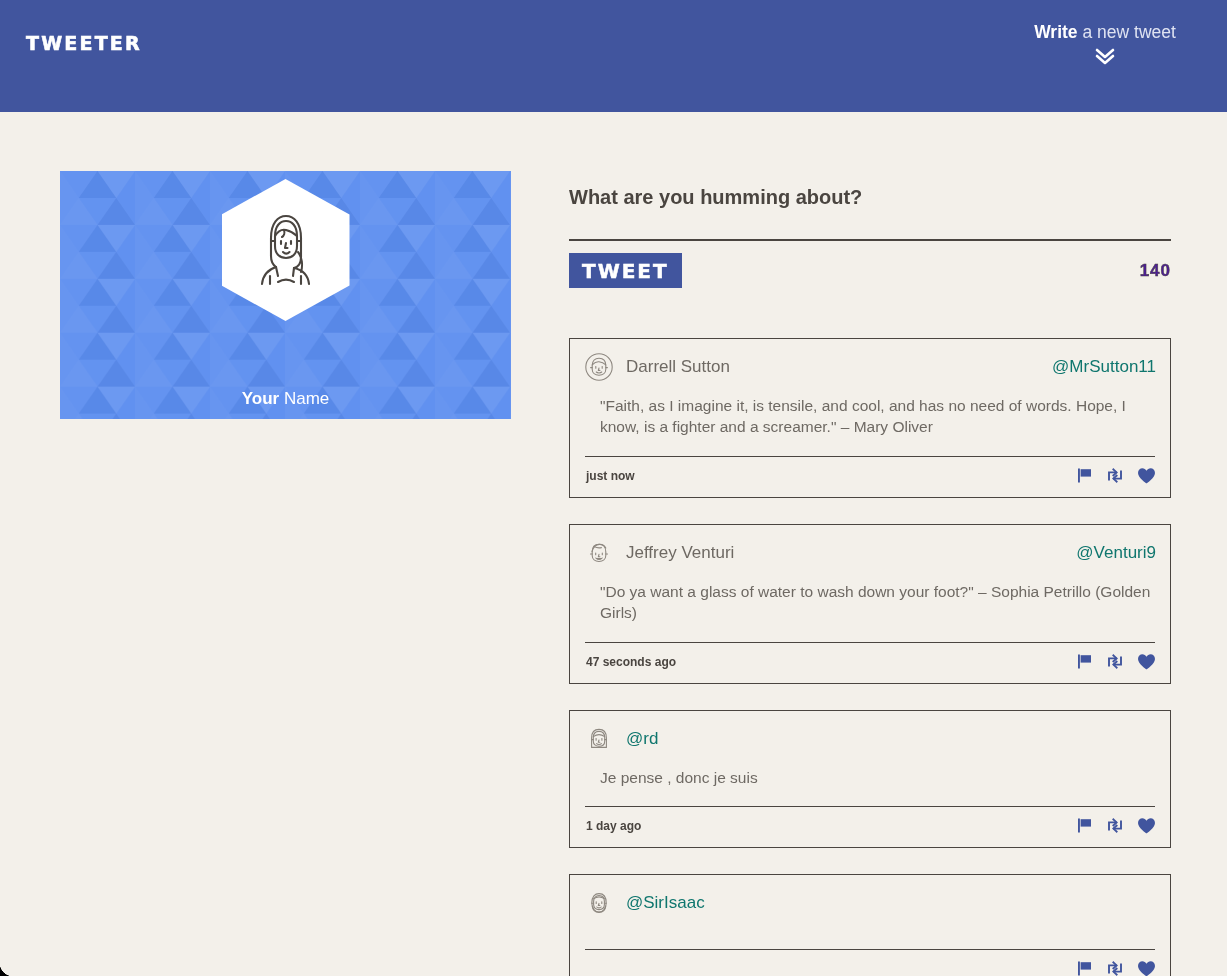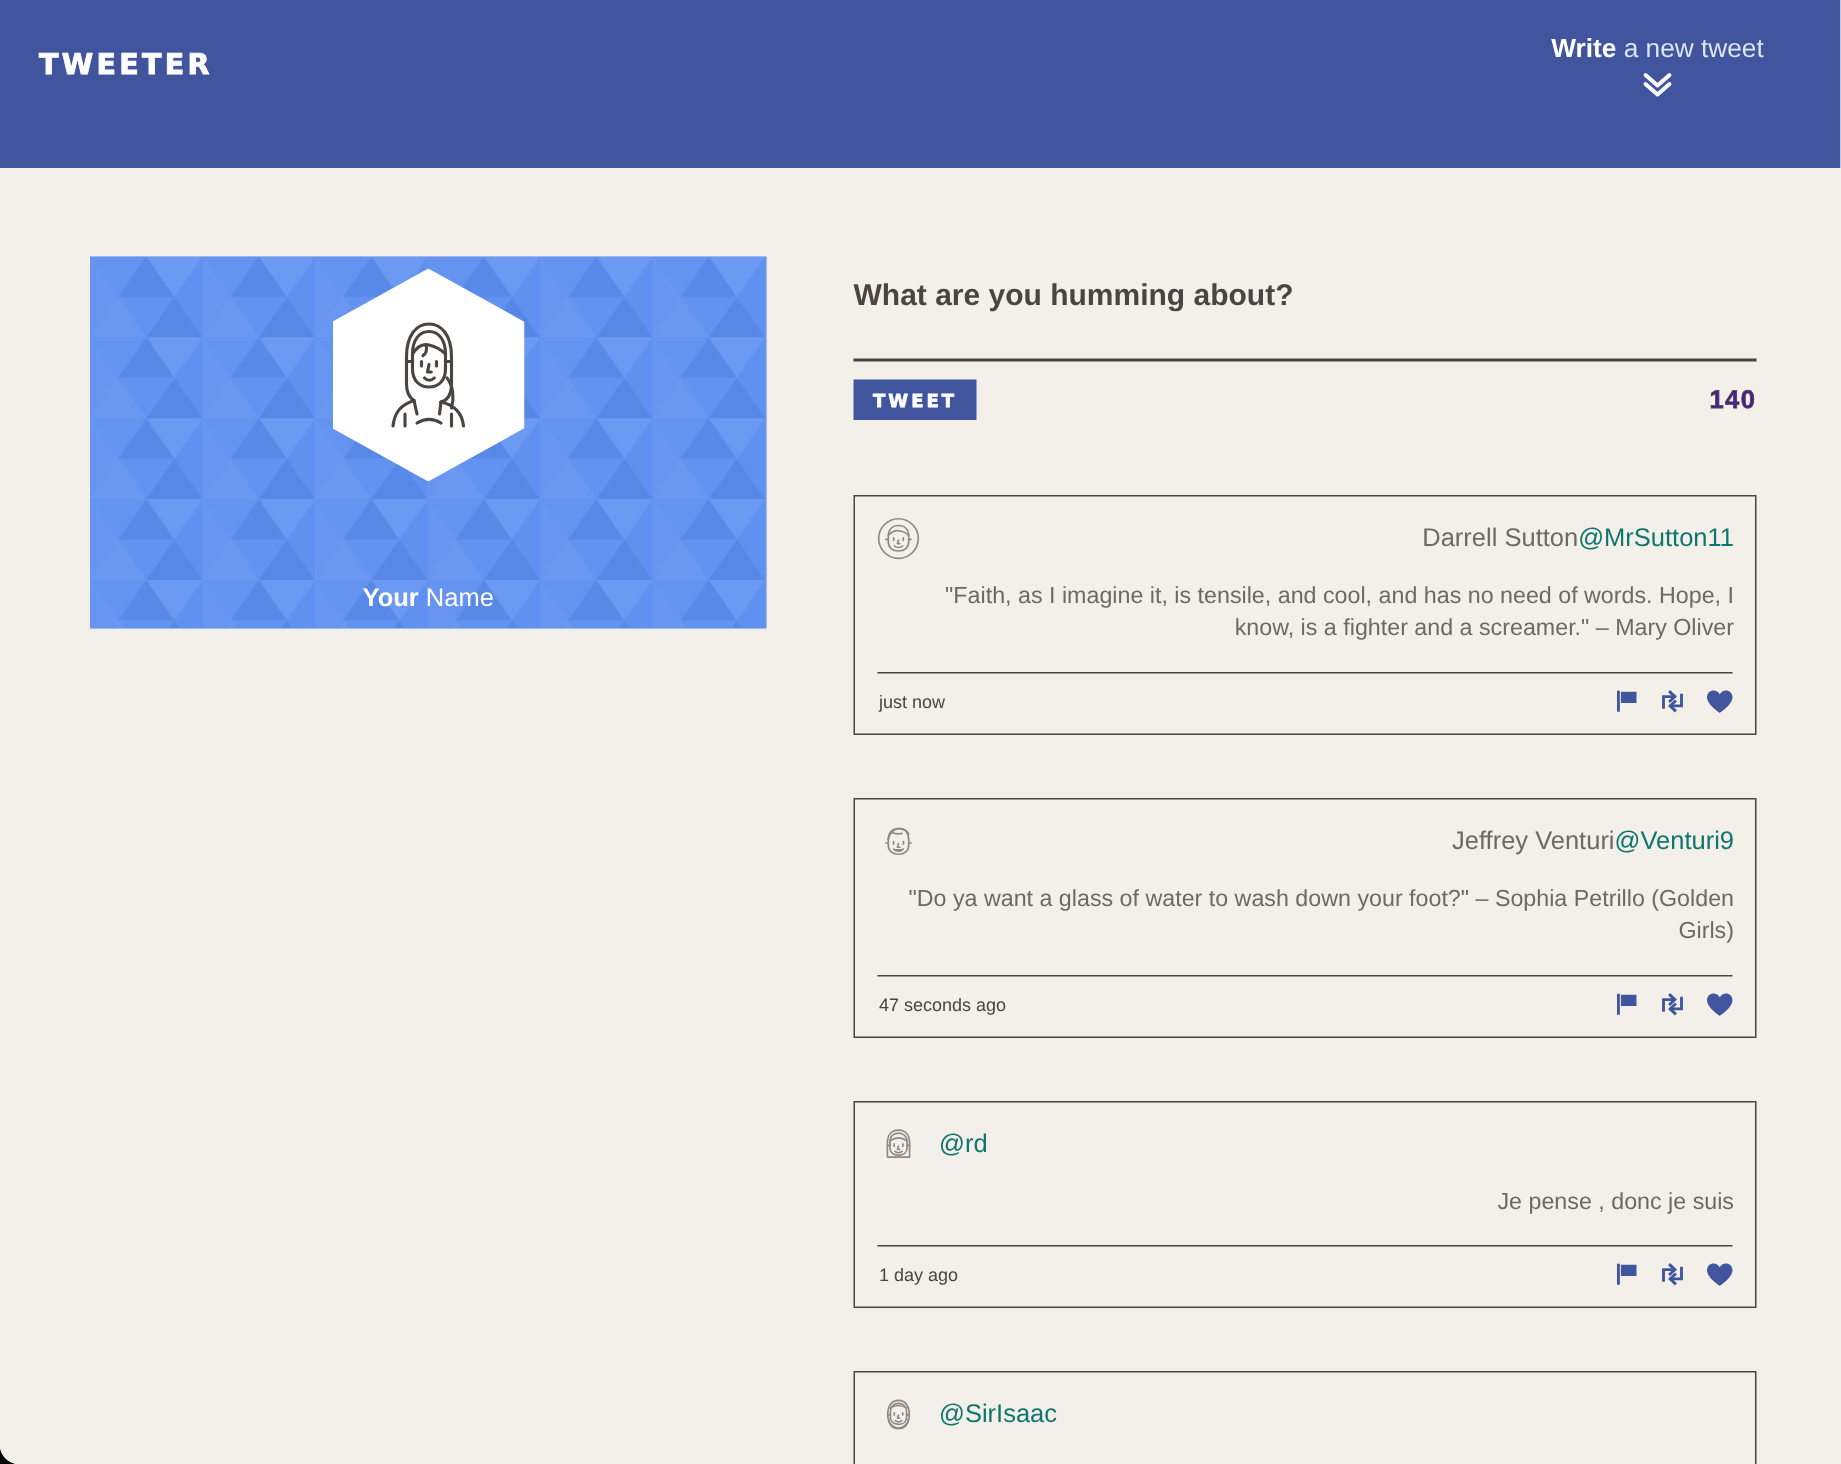--- a/index.html
+++ b/index.html
@@ -141,43 +141,42 @@
     justify-content: space-between;
     margin-top: 12px;
   }
   .tweet-btn {
     background: #41559e;
     color: #ffffff;
     border: 0;
     padding: 8px 13px 7px 13px;
     font-family: "DejaVu Sans", sans-serif;
     font-weight: bold;
-    font-size: 12px;
+    font-size: 20px;
     letter-spacing: 2px;
     cursor: pointer;
     -webkit-text-stroke: 0.5px #ffffff;
     line-height: 1;
   }
   .char-count {
     font-family: Liberation Sans, sans-serif;
     font-weight: bold;
     font-size: 17px;
     letter-spacing: 1px;
     color: #4c1d95;
     -webkit-text-stroke: 0.5px #4a4540;
   }
 
   
   .tweets { margin-top: 50px; }
   .tweet {
     border: 1.5px solid #4a4540;
     background: #f3f0ea;
-    margin-bottom: 42px;
+    margin-bottom: 26px;
     padding: 0 14px;
-    text-align: right;
   }
   .tw-head {
     display: flex;
     align-items: center;
     padding: 13px 0 10px 0;
   }
   .tw-avatar {
     width: 30px; height: 30px;
     flex: 0 0 30px;
     margin-right: 12px;
@@ -206,21 +205,21 @@
     margin: 0 1px;
   }
   .tw-foot {
     display: flex;
     align-items: center;
     justify-content: space-between;
     padding: 10px 0 12px 0;
   }
   .tw-time {
     font-size: 12px;
-    font-weight: normal;
+    font-weight: bold;
     color: #4a4540;
     padding-left: 2px;
   }
   .tw-actions {
     display: flex;
     align-items: center;
     gap: 13px;
   }
   .tw-actions span {
     display: inline-flex;

